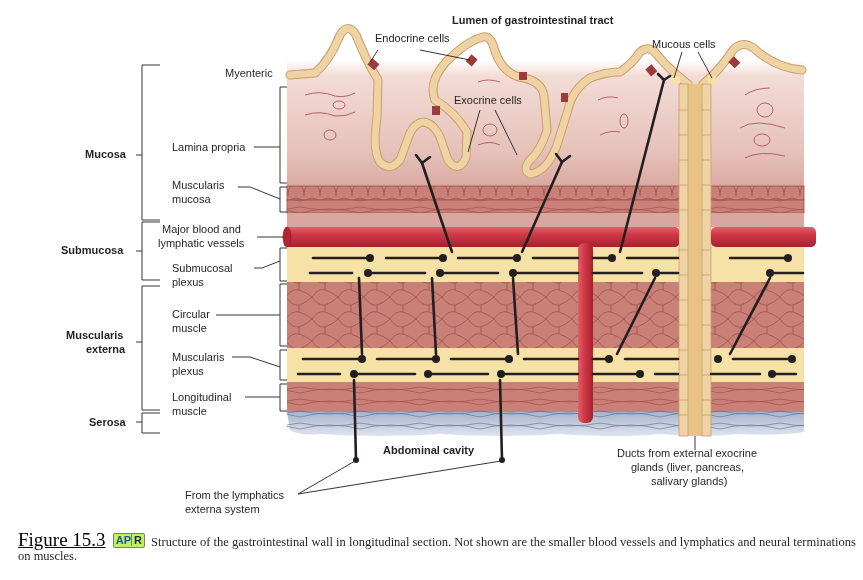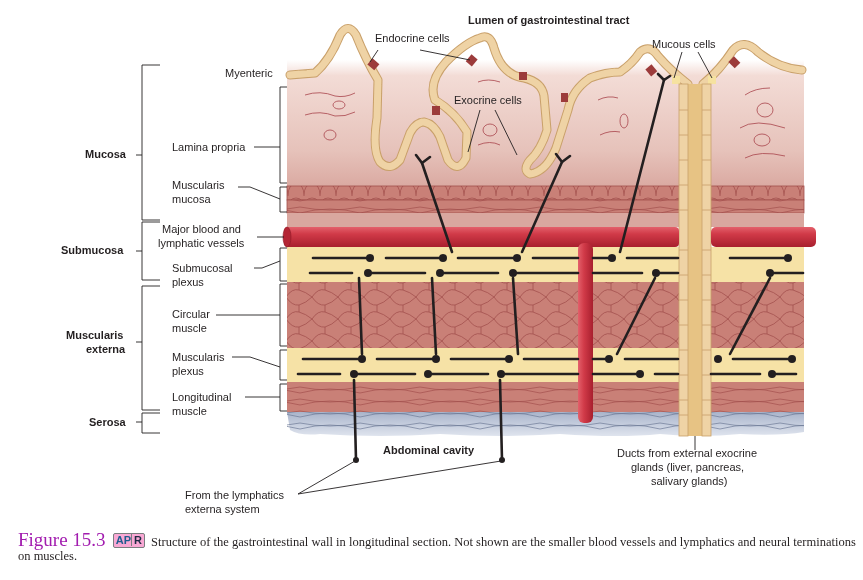--- a/index.html
+++ b/index.html
@@ -3,22 +3,22 @@
 <meta charset="utf-8">
 <style>
   html, body { margin:0; padding:0; background:#ffffff; }
   body { width:863px; height:580px; position:relative; overflow:hidden; font-family:"Liberation Sans", sans-serif; color:#231f20; }
   .lbl { position:absolute; font-size:11px; line-height:13px; white-space:nowrap; }
   .lbl.bold { font-weight:bold; }
   .lbl.right { text-align:right; }
   .lbl.center { text-align:center; }
   svg#art { position:absolute; left:0; top:0; }
   .caption { position:absolute; left:18px; top:533px; width:840px; font-family:"Liberation Serif", serif; font-size:12.5px; line-height:14px; color:#231f20; }
-  .fig-num { color:#a21caf; font-size:19px; font-weight:normal; margin-right:4px; }
-  .apr { display:inline-block; background:#f9a8d4; border:1px solid #7a7d80; border-radius:2px; font-family:"Liberation Sans", sans-serif; font-size:11px; line-height:13px; padding:0 2px; color:#1f5c8f; font-weight:bold; vertical-align:2px; margin-right:3px; }
+  .fig-num { color:#000000; font-size:19px; font-weight:normal; margin-right:4px;text-decoration:underline; }
+  .apr { display:inline-block; background:#bef264; border:1px solid #7a7d80; border-radius:2px; font-family:"Liberation Sans", sans-serif; font-size:11px; line-height:13px; padding:0 2px; color:#1f5c8f; font-weight:bold; vertical-align:2px; margin-right:3px; }
   .apr .r { color:#1f2a44; border-left:1px solid #7a7d80; padding-left:2px; }
 </style>
 </head>
 <body>
 
 <svg id="art" width="863" height="530">
   <defs>
     <linearGradient id="lpGrad" x1="0" y1="0" x2="0" y2="1">
       <stop offset="0" stop-color="#ffffff"></stop>
       <stop offset="0.12" stop-color="#f3dcd6"></stop>
@@ -262,21 +262,21 @@
     <line x1="136" y1="155" x2="142" y2="155"></line>
     <path d="M160 222 L142 222 L142 280 L160 280"></path>
     <line x1="136" y1="251" x2="142" y2="251"></line>
     <path d="M160 286 L142 286 L142 410 L160 410"></path>
     <line x1="136" y1="342" x2="142" y2="342"></line>
     <path d="M160 413 L142 413 L142 433 L160 433"></path>
     <line x1="136" y1="422" x2="142" y2="422"></line>
   </g>
 </svg>
 
-<div class="lbl bold" style="left:452px; top:14px;margin-left:16px;">Lumen of gastrointestinal tract</div>
+<div class="lbl bold" style="left:452px; top:14px;">Lumen of gastrointestinal tract</div>
 <div class="lbl" style="left:375px; top:32px;">Endocrine cells</div>
 <div class="lbl" style="left:652px; top:38px;">Mucous cells</div>
 <div class="lbl" style="left:454px; top:94px;">Exocrine cells</div>
 
 <div class="lbl" style="left:225px; top:67px;">Myenteric</div>
 <div class="lbl" style="left:172px; top:141px;">Lamina propria</div>
 <div class="lbl" style="left:172px; top:179px;">Muscularis</div>
 <div class="lbl" style="left:172px; top:193px;">mucosa</div>
 <div class="lbl" style="left:162px; top:223px;">Major blood and</div>
 <div class="lbl" style="left:158px; top:237px;">lymphatic vessels</div>

